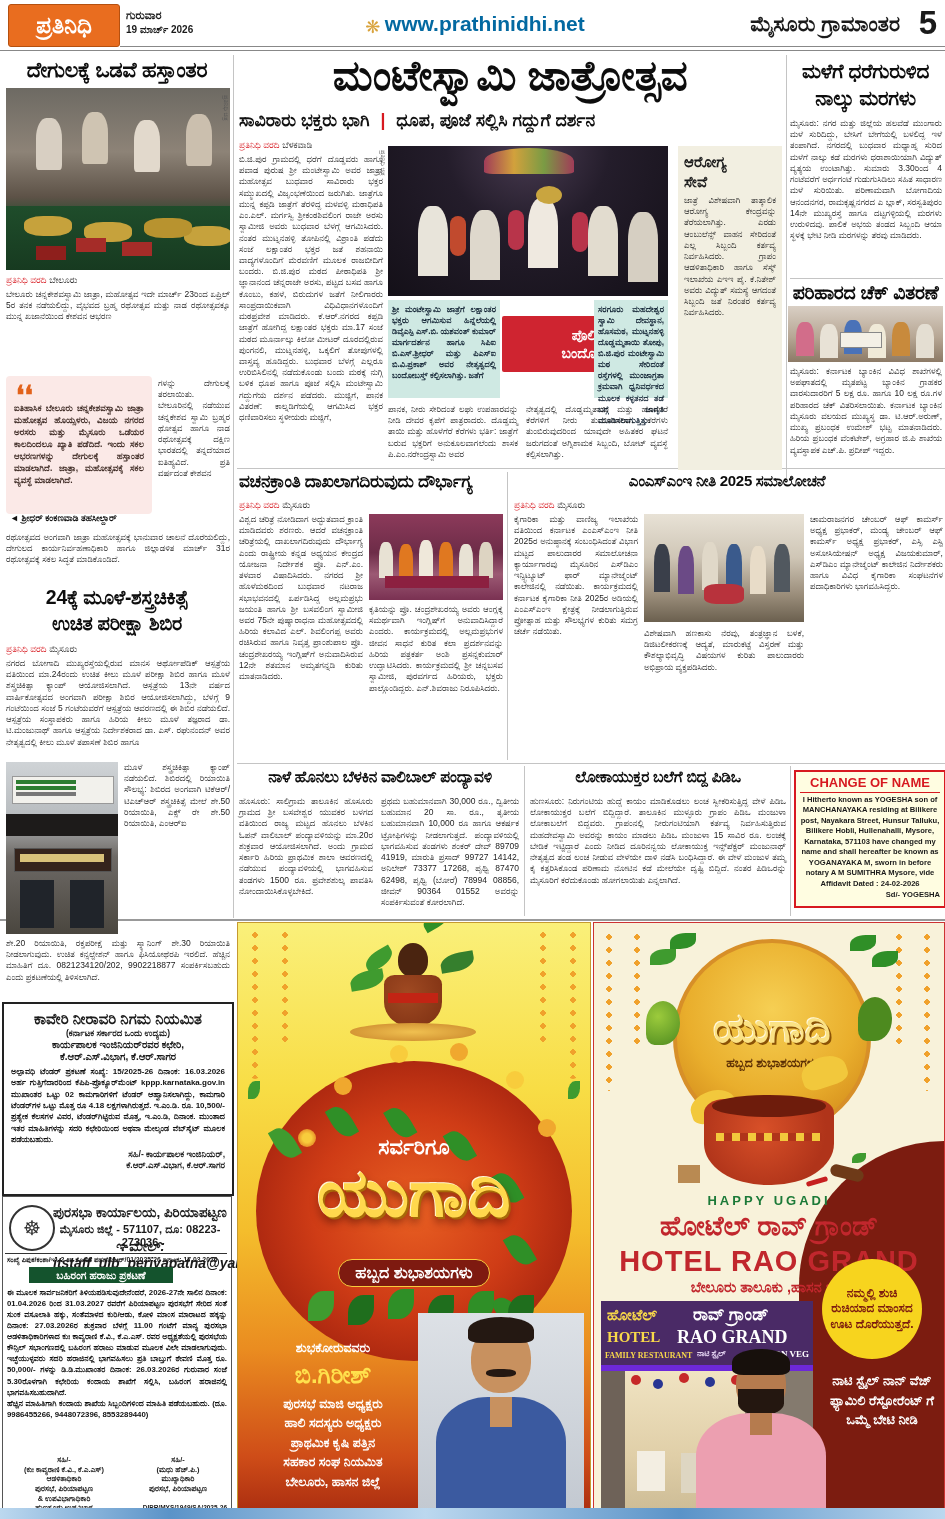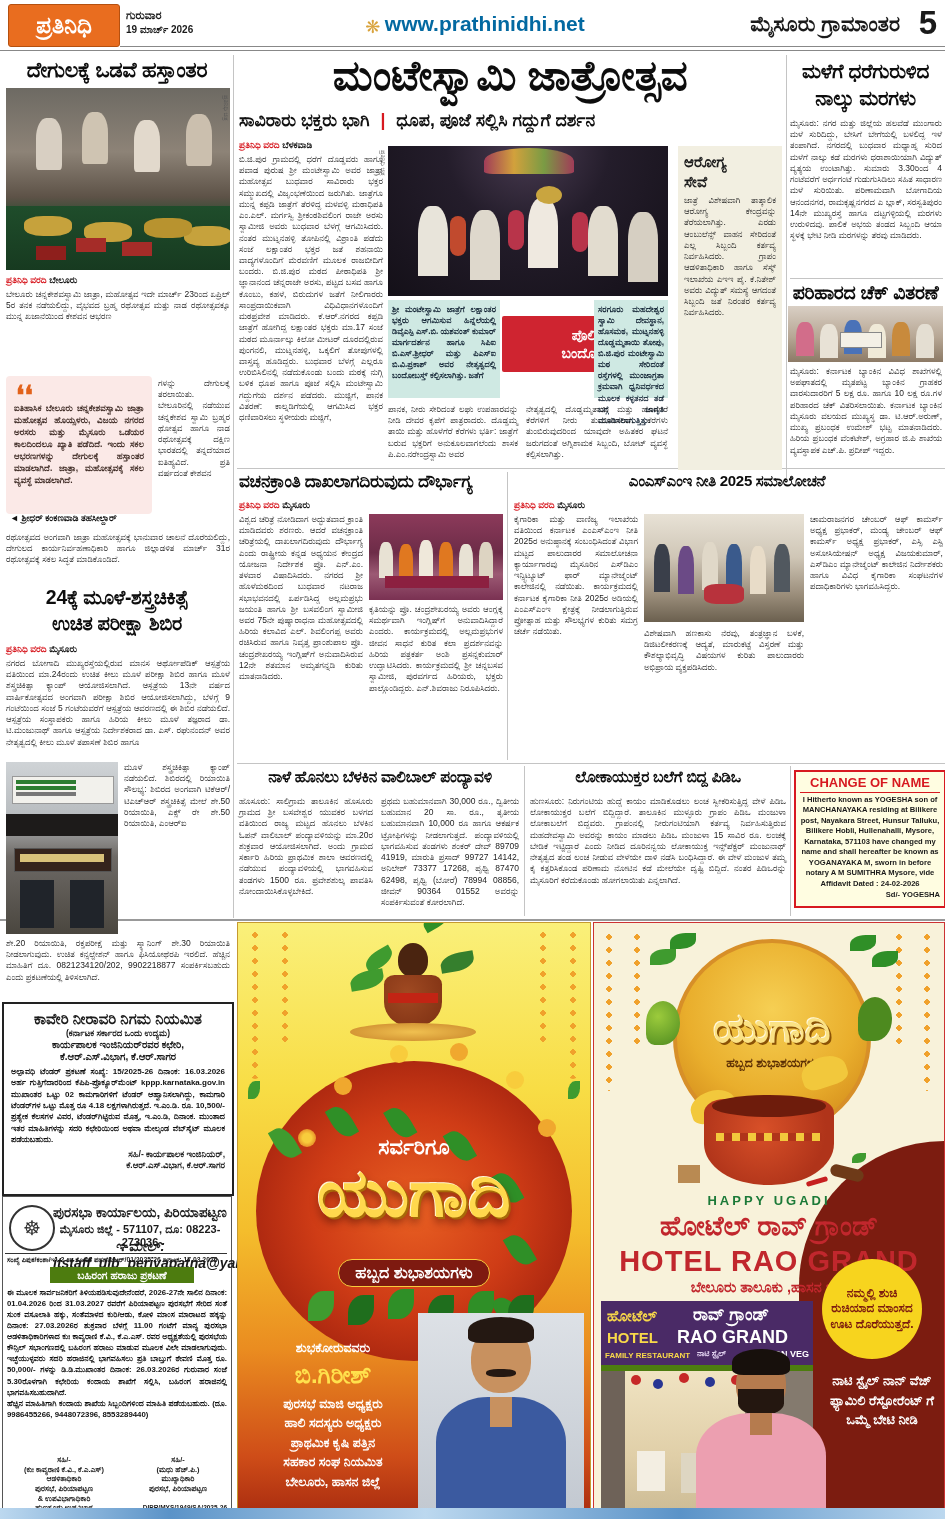--- a/index.html
+++ b/index.html
@@ -3,21 +3,21 @@
 <meta charset="utf-8">
 <style>
   html,body{margin:0;padding:0;background:#e9e9e9;}
   .page{position:relative;width:945px;height:1519px;background:#fff;
         font-family:"Liberation Sans",sans-serif;overflow:hidden;margin:0 auto;color:#1a1a1a;}
   .abs{position:absolute;}
   .b{font-weight:bold;}
   .bodytx{font-size:8.5px;line-height:1.32;text-align:justify;color:#222;}
   .ctr{text-align:center;}
   .hl{font-weight:bold;color:#0d0d0d;letter-spacing:-.3px;}
-  .byline{font-size:9px;font-weight:bold;}
+  .byline{font-size:9px;font-weight:normal;}
   .byline .red{color:#d71920;}
   .vrule{background:#c4c4c4;width:1px;}
   .hrule{background:#c4c4c4;height:1px;}
   .photo{overflow:hidden;}
   .credit{writing-mode:vertical-rl;font-size:6.5px;color:#555;}
   .cap{background:#cfe9e3;font-size:8.2px;line-height:1.35;padding:4px;text-align:justify;font-weight:600;color:#123;}
   .badge{background:#cf2430;color:#fff;font-weight:bold;font-size:14px;line-height:1.3;
          display:flex;align-items:center;justify-content:center;text-align:center;border-radius:2px;}
   .sidebar{background:#f2efe1;padding:6px;}
   .quote{background:#fbe9e7;border-radius:4px;padding:26px 8px 8px 8px;font-size:8.6px;line-height:1.4;
@@ -125,21 +125,21 @@
   </div>
 
   <div class="abs" style="left:2px;top:1196px;width:228px;height:318px;border:1px solid #555;background:#fff;">
     <div class="abs" style="left:6px;top:8px;width:42px;height:42px;border:2px solid #333;border-radius:50%;
                 display:flex;align-items:center;justify-content:center;font-size:20px;color:#333;">☸</div>
     <div class="abs b ctr" style="left:50px;top:8px;width:174px;font-size:13.5px;">ಪುರಸಭಾ ಕಾರ್ಯಾಲಯ, ಪಿರಿಯಾಪಟ್ಟಣ</div>
     <div class="abs b ctr" style="left:50px;top:26px;width:174px;font-size:11px;">ಮೈಸೂರು ಜಿಲ್ಲೆ - 571107, ದೂ: 08223-273036</div>
     <div class="abs b ctr" style="left:50px;top:41px;width:174px;font-size:14px;font-style:italic;">ಇ-ಮೇಲ್: itstaff_ulb_periyapatna@yahoo.com</div>
     <div class="abs hrule" style="left:2px;top:56px;width:222px;background:#333;"></div>
     <div class="abs" style="left:4px;top:59px;width:220px;font-size:6.8px;font-weight:600;">ಸಂಖ್ಯೆ ಪಿಪುಕ/ಕಂಶಾ/ಇಸಿ 2 ಕಿಡಿ ಕೋರಿಕೆ ಪಹಣೆ/ಎಆರ್/01/2025-26 ದಿನಾಂಕ: 17.03.2026</div>
-    <div class="abs" style="left:47px;top:70px;width:144px;height:16px;background:#4d7c0f;color:#fff;font-weight:bold;font-size:10.5px;
+    <div class="abs" style="left:26px;top:70px;width:144px;height:16px;background:#14532d;color:#fff;font-weight:bold;font-size:10.5px;
                 display:flex;align-items:center;justify-content:center;">ಬಹಿರಂಗ ಹರಾಜು ಪ್ರಕಟಣೆ</div>
     <div class="abs nbody pre" style="left:4px;top:90px;width:220px;height:168px;font-size:7.8px;">ಈ ಮೂಲಕ ಸಾರ್ವಜನಿಕರಿಗೆ ತಿಳಿಯಪಡಿಸುವುದೇನೆಂದರೆ, 2026-27ನೇ ಸಾಲಿನ ದಿನಾಂಕ: 01.04.2026 ರಿಂದ 31.03.2027 ರವರೆಗೆ ಪಿರಿಯಾಪಟ್ಟಣ ಪುರಸಭೆಗೆ ಸೇರಿದ ಸಂತೆ ಸುಂಕ ವಸೂಲಾತಿ ಹಕ್ಕು, ಸಂತೆಮಾಳದ ಕುರಿ/ಆಡು, ಕೋಳಿ ಮಾಂಸ ಮಾರಾಟದ ಹಕ್ಕನ್ನು ದಿನಾಂಕ: 27.03.2026ರ ಶುಕ್ರವಾರ ಬೆಳಗ್ಗೆ 11.00 ಗಂಟೆಗೆ ಮಾನ್ಯ ಪುರಸಭಾ ಆಡಳಿತಾಧಿಕಾರಿಗಳಾದ ಕುಃ ಕಾವ್ಯರಾಣಿ ಕೆ.ವಿ., ಕೆ.ಎ.ಎಸ್. ರವರ ಅಧ್ಯಕ್ಷತೆಯಲ್ಲಿ ಪುರಸಭೆಯ ಕೌನ್ಸಿಲ್ ಸಭಾಂಗಣದಲ್ಲಿ ಬಹಿರಂಗ ಹರಾಜು ಮಾಡುವ ಮೂಲಕ ವಿಲೇ ಮಾಡಲಾಗುವುದು. ಇಚ್ಛೆಯುಳ್ಳವರು ಸದರಿ ಹರಾಜಿನಲ್ಲಿ ಭಾಗವಹಿಸಲು ಪ್ರತಿ ಬಾಬ್ತುಗೆ ಠೇವಣಿ ಮೊತ್ತ ರೂ. 50,000/- ಗಳನ್ನು ಡಿ.ಡಿ.ಮುಖಾಂತರ ದಿನಾಂಕ: 26.03.2026ರ ಗುರುವಾರ ಸಂಜೆ 5.30ರೊಳಗಾಗಿ ಕಛೇರಿಯ ಕಂದಾಯ ಶಾಖೆಗೆ ಸಲ್ಲಿಸಿ, ಬಹಿರಂಗ ಹರಾಜಿನಲ್ಲಿ ಭಾಗವಹಿಸಬಹುದಾಗಿದೆ.
 ಹೆಚ್ಚಿನ ಮಾಹಿತಿಗಾಗಿ ಕಂದಾಯ ಶಾಖೆಯ ಸಿಬ್ಬಂದಿಗಳಿಂದ ಮಾಹಿತಿ ಪಡೆಯಬಹುದು. (ದೂ. 9986455266, 9448072396, 8553289440)</div>
     <div class="abs b pre" style="left:6px;top:258px;width:110px;font-size:7.4px;text-align:center;line-height:1.3;">ಸಹಿ/-
 (ಕುಃ ಕಾವ್ಯರಾಣಿ ಕೆ.ವಿ., ಕೆ.ಎ.ಎಸ್)
 ಆಡಳಿತಾಧಿಕಾರಿ
 ಪುರಸಭೆ, ಪಿರಿಯಾಪಟ್ಟಣ
 &amp; ಉಪವಿಭಾಗಾಧಿಕಾರಿ
 ಹುಣಸೂರು ಉಪವಿಭಾಗ</div>
     <div class="abs b pre" style="left:126px;top:258px;width:98px;font-size:7.4px;text-align:center;line-height:1.3;">ಸಹಿ/-
@@ -314,21 +314,21 @@
       <div class="abs" style="left:236px;top:244px;width:34px;height:12px;background:#6e3a18;border-radius:8px;transform:rotate(14deg);"></div>
       <div class="abs" style="left:212px;top:256px;width:22px;height:5px;background:#c61f1f;border-radius:4px;transform:rotate(-16deg);"></div>
       <div class="abs leaf" style="left:258px;top:230px;width:14px;height:10px;"></div>
     </div>
 
     <div class="abs ctr b" style="left:0;top:270px;width:350px;color:#1c7a38;font-size:13px;letter-spacing:3px;">HAPPY UGADI</div>
     <div class="abs ctr b" style="left:0;top:288px;width:350px;color:#c1272d;font-size:27px;">ಹೋಟೆಲ್ ರಾವ್ ಗ್ರಾಂಡ್</div>
     <div class="abs ctr b" style="left:0;top:322px;width:350px;color:#c1272d;font-size:29px;letter-spacing:1px;">HOTEL RAO GRAND</div>
     <div class="abs ctr b" style="left:0;top:356px;width:350px;color:#c1272d;font-size:14.5px;">ಬೇಲೂರು ತಾಲೂಕು ,ಹಾಸನ ಜಿಲ್ಲೆ</div>
 
-    <div class="abs photo" style="left:7px;top:378px;width:212px;height:210px;background:#4d7c0f;">
+    <div class="abs photo" style="left:7px;top:378px;width:212px;height:210px;background:#6d28d9;font-family:Liberation Serif, serif;">
       <div class="abs" style="left:0;top:0;width:212px;height:64px;background:#4a2a66;"></div>
       <div class="abs b" style="left:6px;top:6px;color:#f8d84a;font-size:15px;">ಹೋಟೆಲ್</div>
       <div class="abs b" style="left:92px;top:4px;color:#fff;font-size:17px;">ರಾವ್ ಗ್ರಾಂಡ್</div>
       <div class="abs b" style="left:6px;top:28px;color:#f8d84a;font-size:15px;">HOTEL</div>
       <div class="abs b" style="left:76px;top:26px;color:#fff;font-size:18px;">RAO GRAND</div>
       <div class="abs b" style="left:4px;top:50px;color:#f8d84a;font-size:8px;">FAMILY RESTAURANT</div>
       <div class="abs b" style="left:96px;top:48px;color:#e2d2f0;font-size:8px;">ನಾಟಿ ಸ್ಟೈಲ್</div>
       <div class="abs b" style="right:4px;top:48px;color:#fff;font-size:9px;">NON VEG</div>
       <div class="abs" style="left:24px;top:70px;width:120px;height:140px;background:linear-gradient(180deg,#f0e3c2 0%,#e0cfa8 60%,#cdbc96 100%);"></div>
       <div class="abs" style="left:0;top:70px;width:24px;height:140px;background:#6e6258;"></div>

